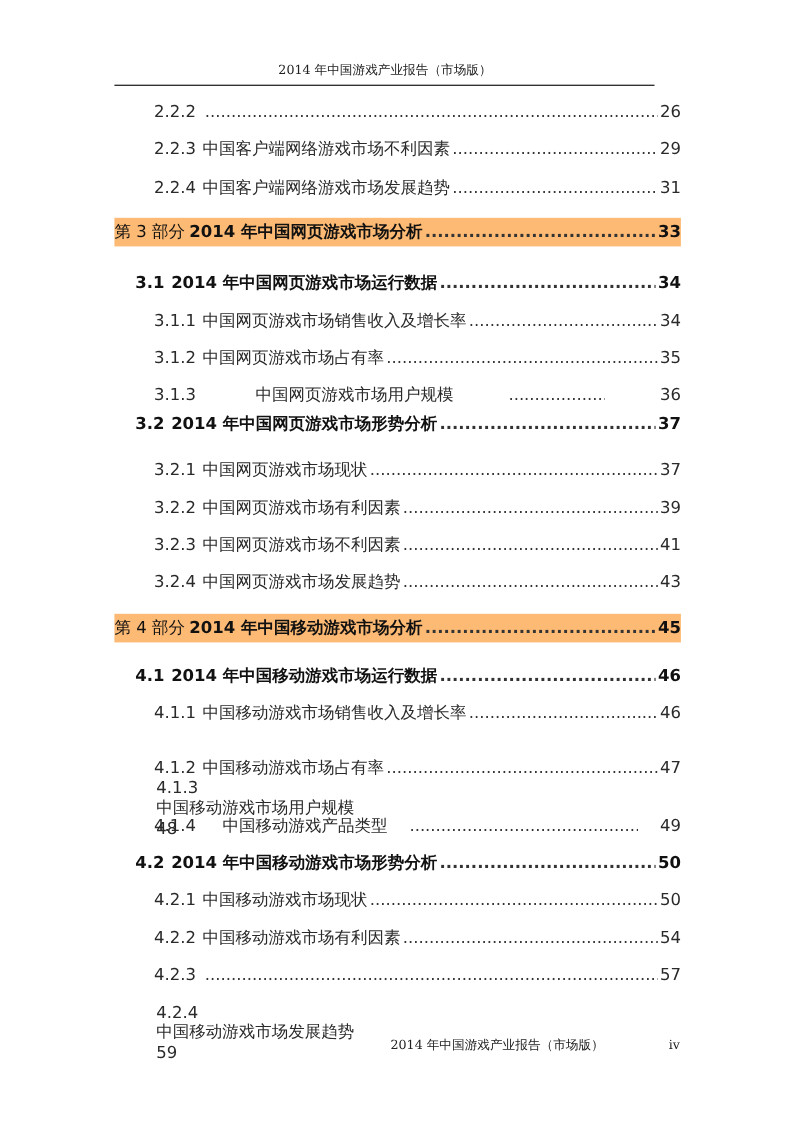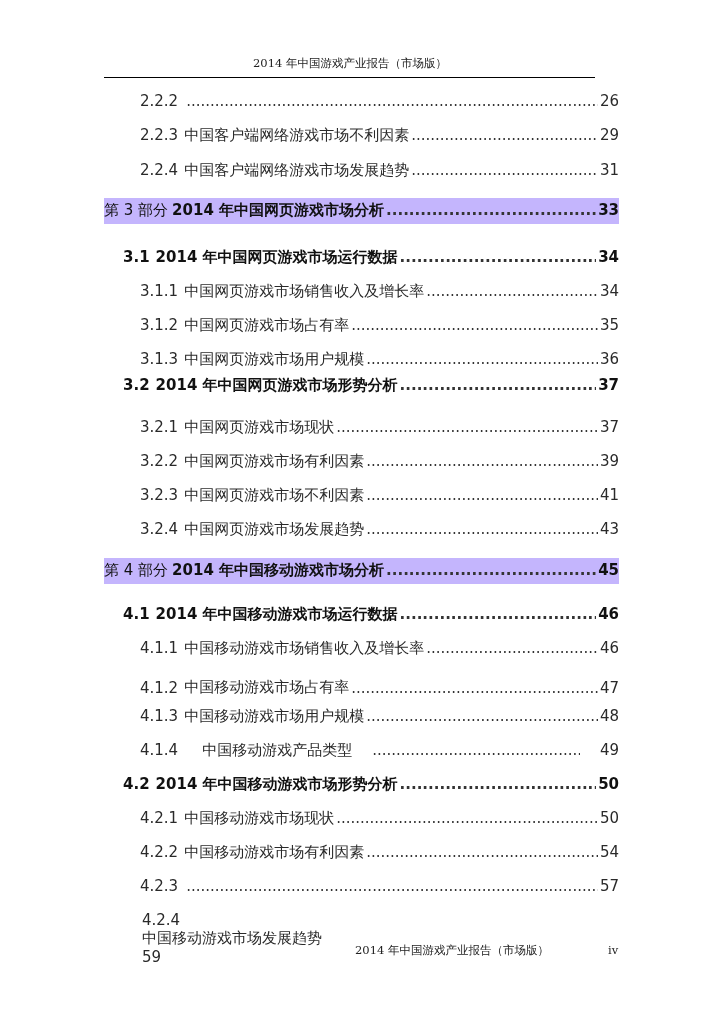--- a/index.html
+++ b/index.html
@@ -9,21 +9,21 @@
   .toc { position: absolute; top: 92px; left: 0; width: 725px; }
   .row { position: absolute; display: flex; align-items: baseline; white-space: nowrap; font-size: 15px; color: #2a2a2a; }
   .row .num { margin-right: 6px; }
   .row .title { }
   .row .dots { flex: 1; overflow: hidden; margin: 0 2px; letter-spacing: 0px; color: #333; }
   .row .dots::before { content: "................................................................................................................................................................"; }
   .row .page { }
   .lvl3 { left: 140px; right: 106px; height: 24px; }
   .lvl2 { left: 123px; right: 106px; height: 24px; font-weight: bold; color: #111; }
   .lvl2 .num { margin-right: 6px; }
-  .lvl1 { left: 104px; right: 106px; height: 26px; background: #c4b5fd; font-weight: bold; color: #111; padding-top: 3px; box-sizing: border-box; }
+  .lvl1 { left: 104px; right: 106px; height: 26px; background: #fdba74; font-weight: bold; color: #111; padding-top: 3px; box-sizing: border-box; }
   .lvl1 .prefix { font-weight: normal; margin-right: 4px; }
   .footer { position: absolute; top: 943px; left: 0; width: 725px; font-family: "DejaVu Serif", "Liberation Serif", serif; font-size: 11.5px; color: #222; }
   .footer .ftitle { position: absolute; left: 355px; }
   .footer .fpage { position: absolute; left: 608px; }
 </style>
 </head>
 <body>
 
 <div>
   <div class="header-title">2014 年中国游戏产业报告（市场版）</div>
@@ -65,21 +65,21 @@
       <span class="title">中国网页游戏市场销售收入及增长率</span>
       <span class="dots"></span>
       <span class="page">34</span>
     </div>
     <div class="row lvl3" style="top: 224px;">
       <span class="num">3.1.2</span>
       <span class="title">中国网页游戏市场占有率</span>
       <span class="dots"></span>
       <span class="page">35</span>
     </div>
-    <div class="row lvl3" style="top: 258px;">
+    <div class="row lvl3" style="top: 258px; gap: 48px;">
       <span class="num">3.1.3</span>
       <span class="title">中国网页游戏市场用户规模</span>
       <span class="dots"></span>
       <span class="page">36</span>
     </div>
     <div class="row lvl2" style="top: 284px;">
       <span class="num">3.2</span>
       <span class="title">2014 年中国网页游戏市场形势分析</span>
       <span class="dots"></span>
       <span class="page">37</span>
@@ -119,27 +119,27 @@
       <span class="title">2014 年中国移动游戏市场运行数据</span>
       <span class="dots"></span>
       <span class="page">46</span>
     </div>
     <div class="row lvl3" style="top: 547px;">
       <span class="num">4.1.1</span>
       <span class="title">中国移动游戏市场销售收入及增长率</span>
       <span class="dots"></span>
       <span class="page">46</span>
     </div>
-    <div class="row lvl3" style="top: 581px; align-items: flex-end;">
+    <div class="row lvl3" style="top: 597px;">
       <span class="num">4.1.2</span>
       <span class="title">中国移动游戏市场占有率</span>
       <span class="dots"></span>
       <span class="page">47</span>
     </div>
-    <div class="row lvl3" style="top: 615px;">
+    <div class="row lvl3" style="top: 615px; flex-direction: column;">
       <span class="num">4.1.3</span>
       <span class="title">中国移动游戏市场用户规模</span>
       <span class="dots"></span>
       <span class="page">48</span>
     </div>
     <div class="row lvl3" style="top: 649px; gap: 18px;">
       <span class="num">4.1.4</span>
       <span class="title">中国移动游戏产品类型</span>
       <span class="dots"></span>
       <span class="page">49</span>

